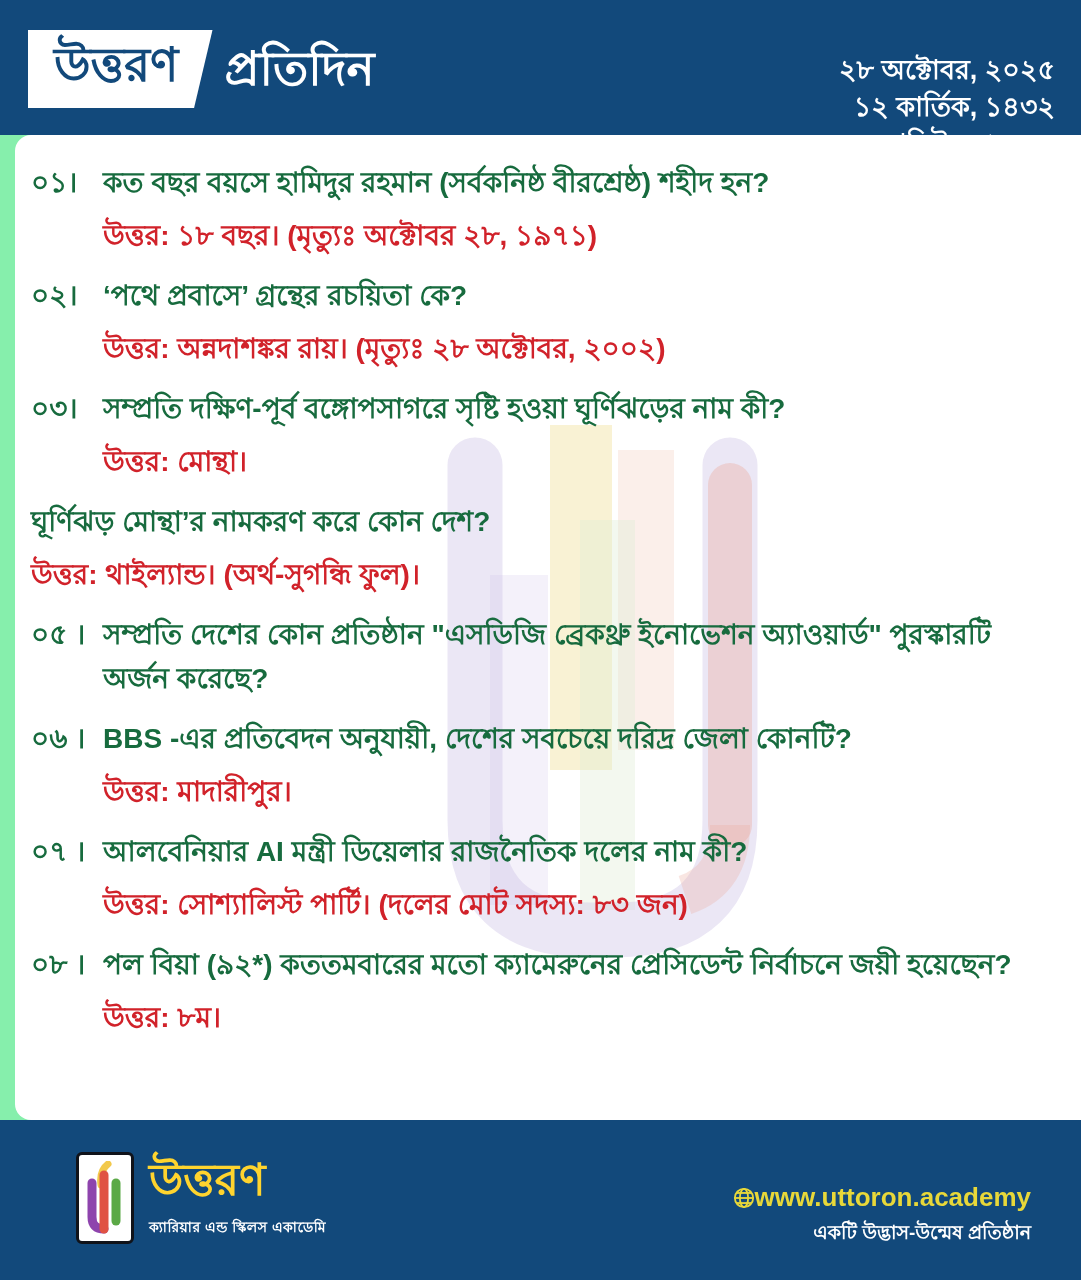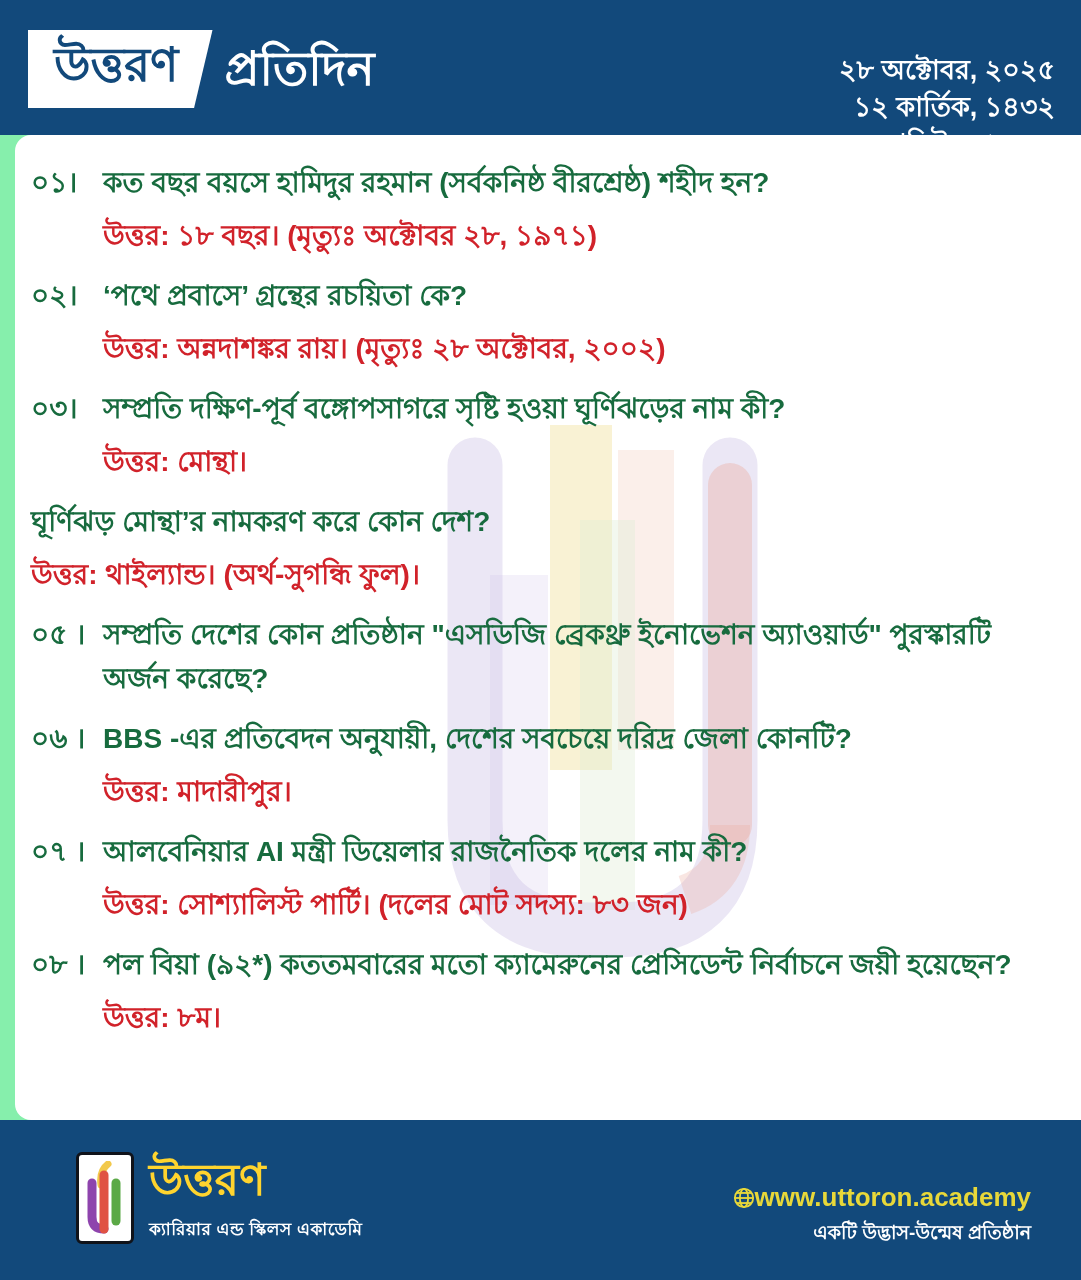--- a/index.html
+++ b/index.html
@@ -36,21 +36,21 @@
   .qa-a{color:#D1222A;font-size:28px;font-weight:700;line-height:44px;margin-top:9px;}
   
   .footer{position:absolute;left:0;right:0;bottom:0;height:160px;background:#12497B;}
   .footer-left{position:absolute;left:76px;top:32px;display:flex;align-items:flex-start;}
   .logo-box{
     width:52px;height:86px;background:#ffffff;border:3px solid #10131a;
     border-radius:6px;display:flex;align-items:center;justify-content:center;
   }
   .footer-brand{margin-left:15px;}
   .footer-brand-name{color:#FFD42E;font-size:44px;font-weight:800;line-height:56px;}
-  .footer-brand-tag{color:#ffffff;font-size:17px;font-weight:600;margin-top:8px;letter-spacing:.5px;}
+  .footer-brand-tag{color:#ffffff;font-size:14px;font-weight:600;margin-top:8px;letter-spacing:.5px;}
   .footer-right{position:absolute;right:50px;top:62px;text-align:right;}
   .site-line{display:flex;align-items:center;justify-content:flex-end;
     color:#E8D839;font-size:26px;font-weight:700;}
   .org-line{color:#ffffff;font-size:19px;font-weight:600;margin-top:5px;}
   .globe{width:22px;height:22px;}
 </style>
 </head>
 <body>
 
 <div class="canvas">

